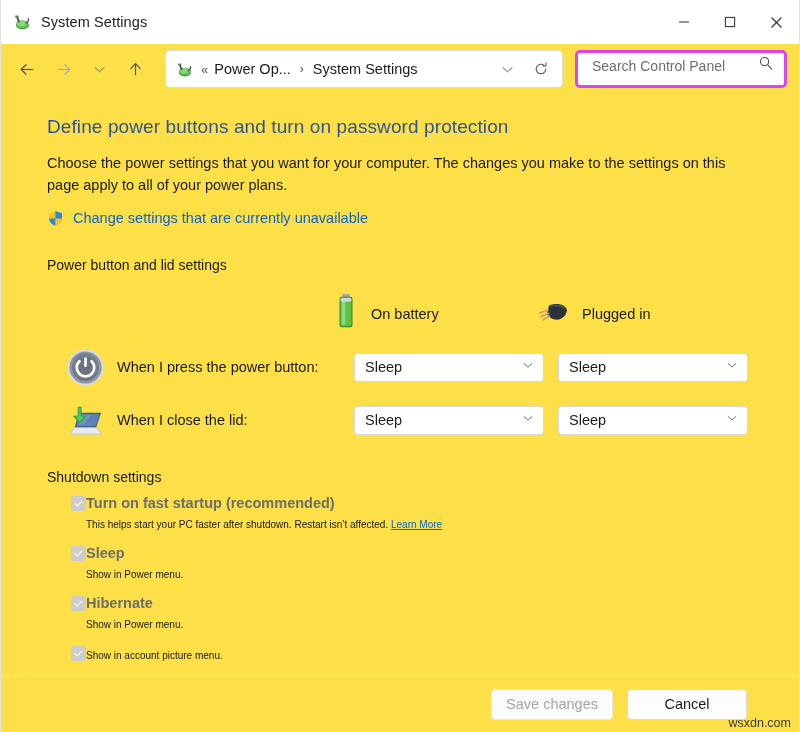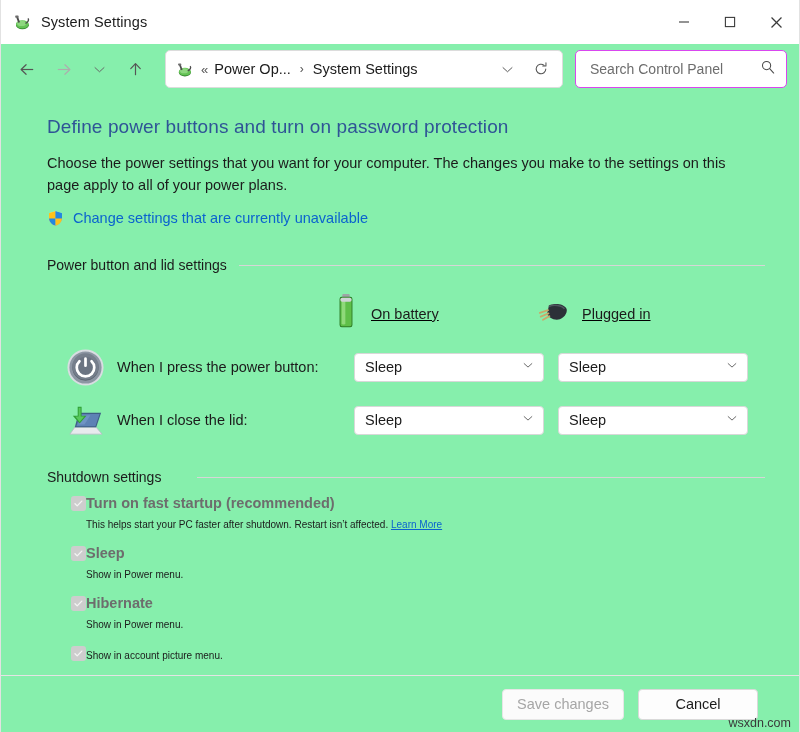--- a/index.html
+++ b/index.html
@@ -8,21 +8,21 @@
     background: #ffffff;
   }
   body {
     font-family: "Liberation Sans", sans-serif;
     -webkit-font-smoothing: antialiased;
   }
   #app {
     position: relative;
     width: 800px;
     height: 732px;
-    background: #86efac;
+    background: #fde047;
     overflow: hidden;
     border-left: 1px solid #e2e2e2;
     border-right: 1px solid #e2e2e2;
     box-sizing: border-box;
   }
 
   
   .titlebar {
     position: relative;
     height: 44px;
@@ -111,26 +111,26 @@
     width: 34px;
     height: 34px;
     display: flex;
     align-items: center;
     justify-content: center;
   }
   .searchbox {
     width: 212px;
     height: 38px;
     margin-left: 12px;
-    border: 1px solid #d946ef;
+    border: 3px solid #d946ef;
     border-radius: 5px;
     background: #ffffff;
     display: flex;
-    align-items: center;
-    padding: 0 10px 0 12px;
+    align-items: flex-end;
+    padding: 0 10px 10px 12px;
     box-sizing: border-box;
     flex: 0 0 auto;
   }
   .searchbox input {
     flex: 1;
     border: 0;
     outline: 0;
     font-family: "Liberation Sans", sans-serif;
     font-size: 14px;
     color: #1b1b1b;
@@ -190,21 +190,20 @@
   
   .col-headers {
     display: flex;
     margin-top: 20px;
     padding-left: 287px;
   }
   .col-head {
     display: flex;
     align-items: center;
     width: 204px;
-    text-decoration: underline;
   }
   .col-head .ch-label {
     font-size: 14.5px;
     color: #1b1b1b;
     margin-left: 13px;
   }
 
   
   .setting-row {
     display: flex;
@@ -283,21 +282,21 @@
     position: absolute;
     left: 0;
     right: 0;
     bottom: 56px;
     height: 1px;
     background: #e4e4e4;
   }
   .footer {
     position: absolute;
     left: 0;
-    right: 5px;
+    right: 16px;
     bottom: 0;
     height: 56px;
     display: flex;
     align-items: center;
     justify-content: flex-end;
     padding-right: 36px;
     box-sizing: border-box;
   }
   .btn {
     height: 31px;

